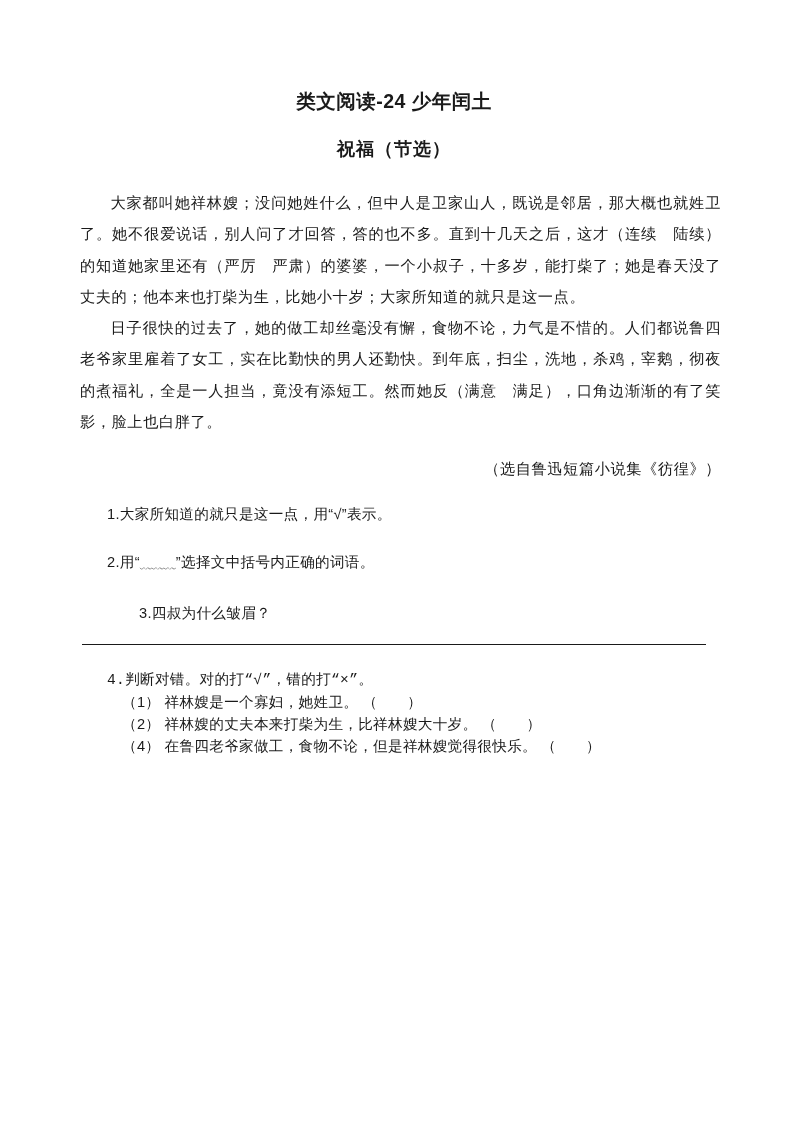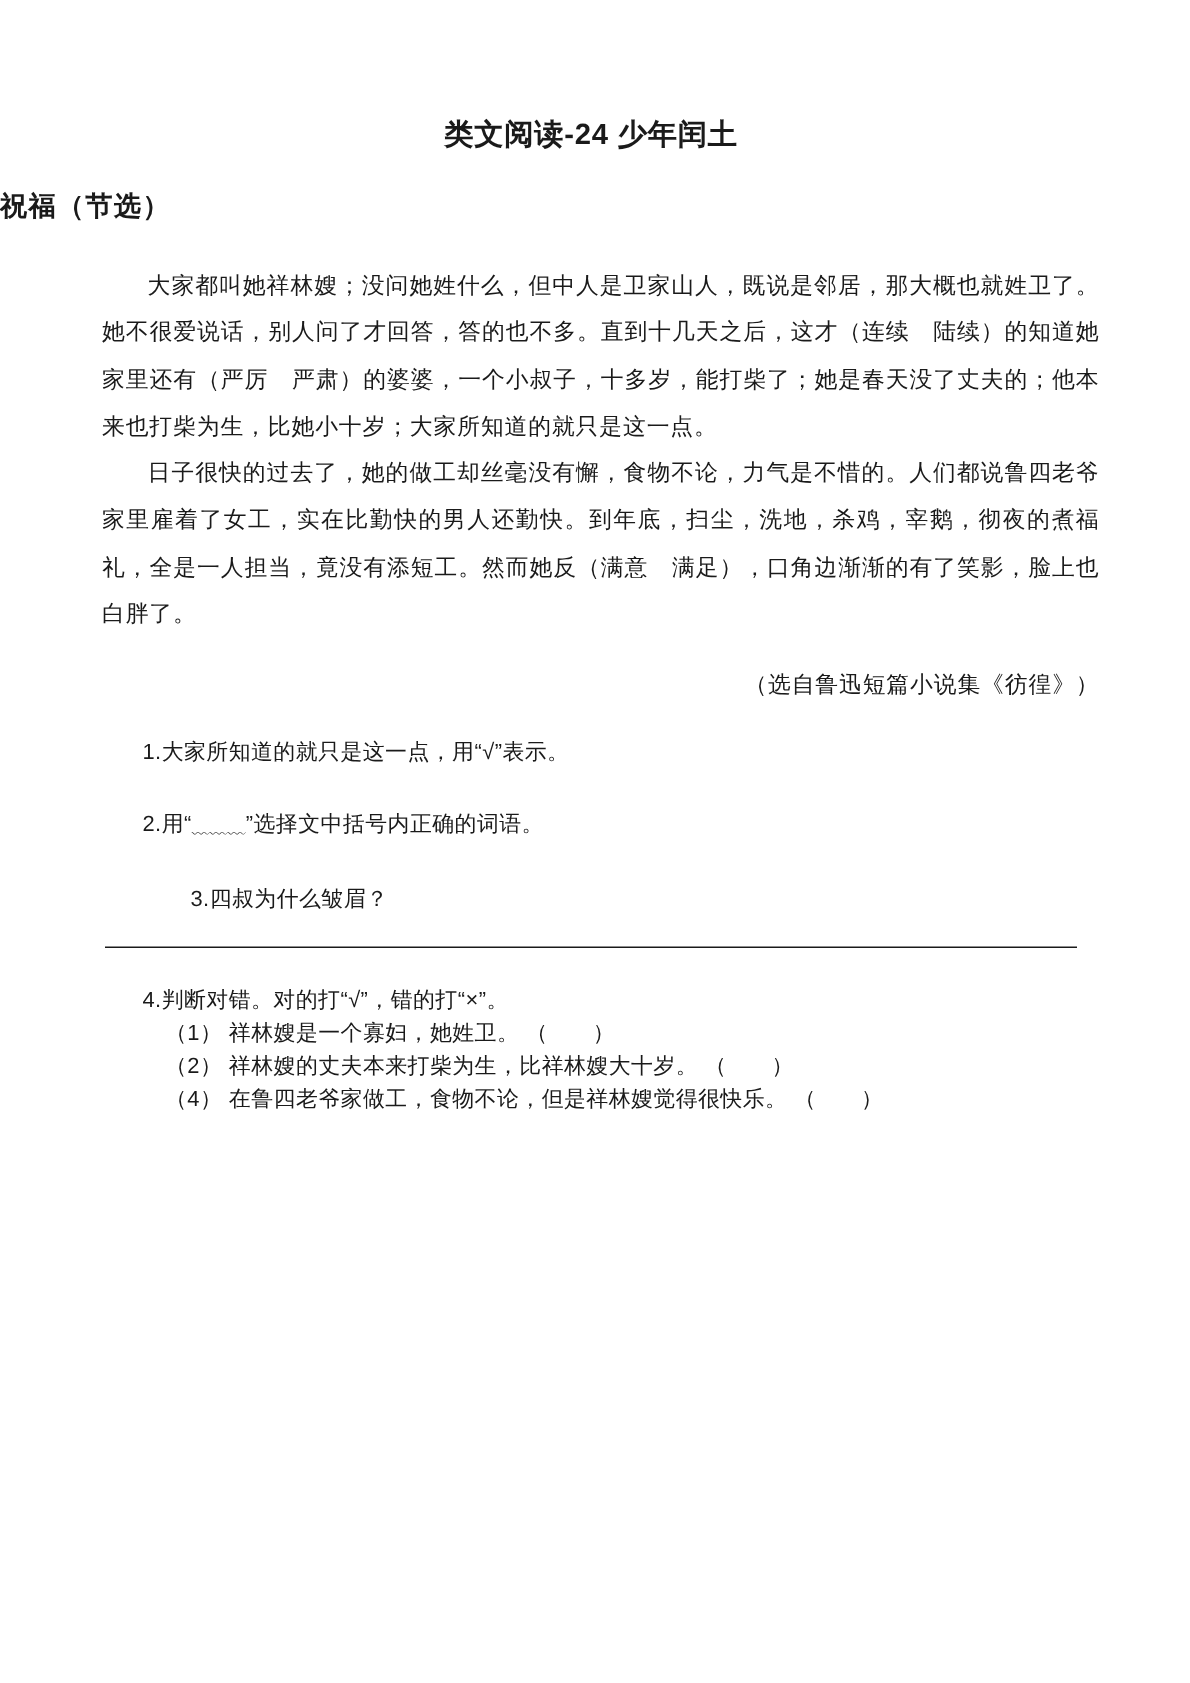--- a/index.html
+++ b/index.html
@@ -12,36 +12,36 @@
     height: 1122px;
     font-family: "Liberation Serif", "DejaVu Serif", serif;
     color: #1a1a1a;
     -webkit-font-smoothing: antialiased;
   }
   .page {
     position: relative;
     width: 788px;
     height: 1122px;
     box-sizing: border-box;
-    padding: 0;
+    padding: 12px;
     overflow: hidden;
   }
 
   
   .doc-title {
     text-align: center;
     font-family: "Liberation Sans", "DejaVu Sans", sans-serif;
     font-size: 19.5px;
     font-weight: 600;
     letter-spacing: 0.5px;
     margin: 0;
     padding-top: 76px;
   }
   .doc-subtitle {
-    text-align: left;
+    text-align: center;
     font-family: "Liberation Sans", "DejaVu Sans", sans-serif;
     font-size: 18px;
     font-weight: 600;
     letter-spacing: 1px;
     margin: 0;
     padding-top: 22px;
   }
 
   
   .passage {
@@ -91,21 +91,21 @@
   
   .divider {
     border: 0;
     border-top: 1.6px solid #1a1a1a;
     margin: 20px 70px 0 70px;
     height: 0;
   }
 
   
   .judge-head {
-    font-family: Liberation Sans, sans-serif;
+    font-family: Liberation Mono, monospace;
     font-size: 14.6px;
     line-height: 22px;
     letter-spacing: 0.3px;
     padding: 24px 55px 0 95px;
     margin: 0;
   }
   .judge-items {
     padding: 0 55px 0 110px;
     margin: 0;
   }

